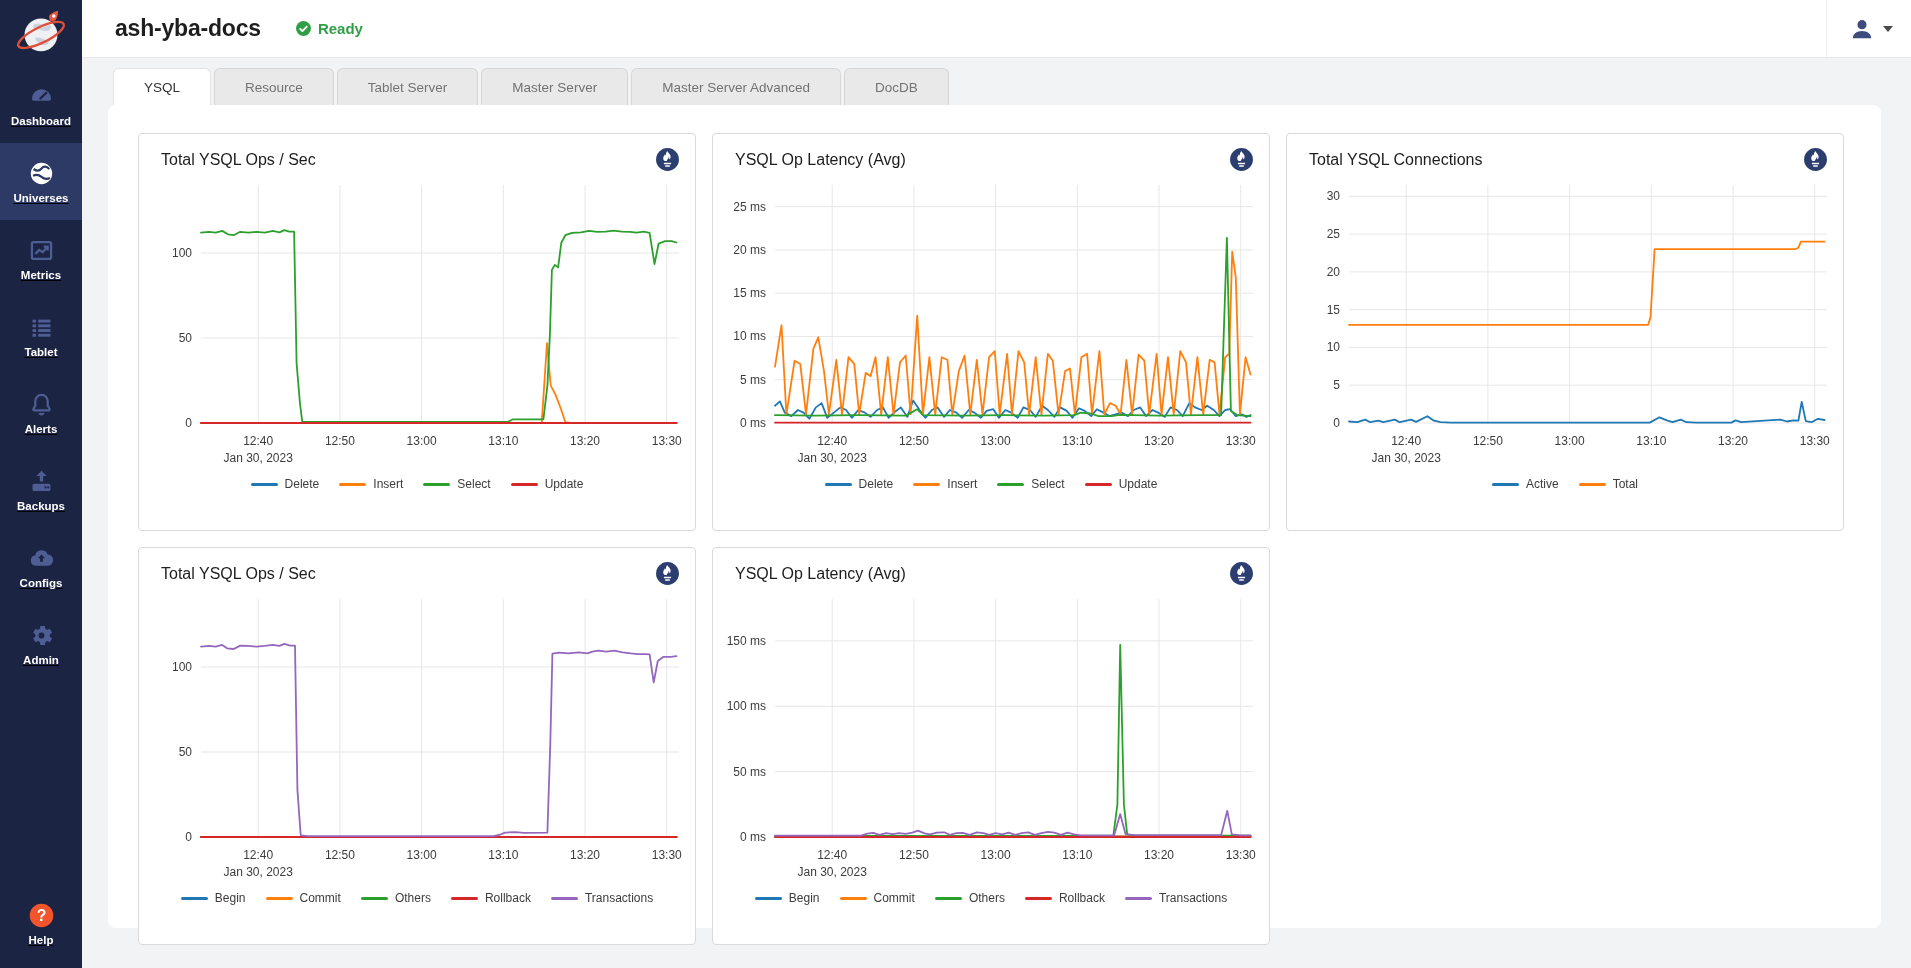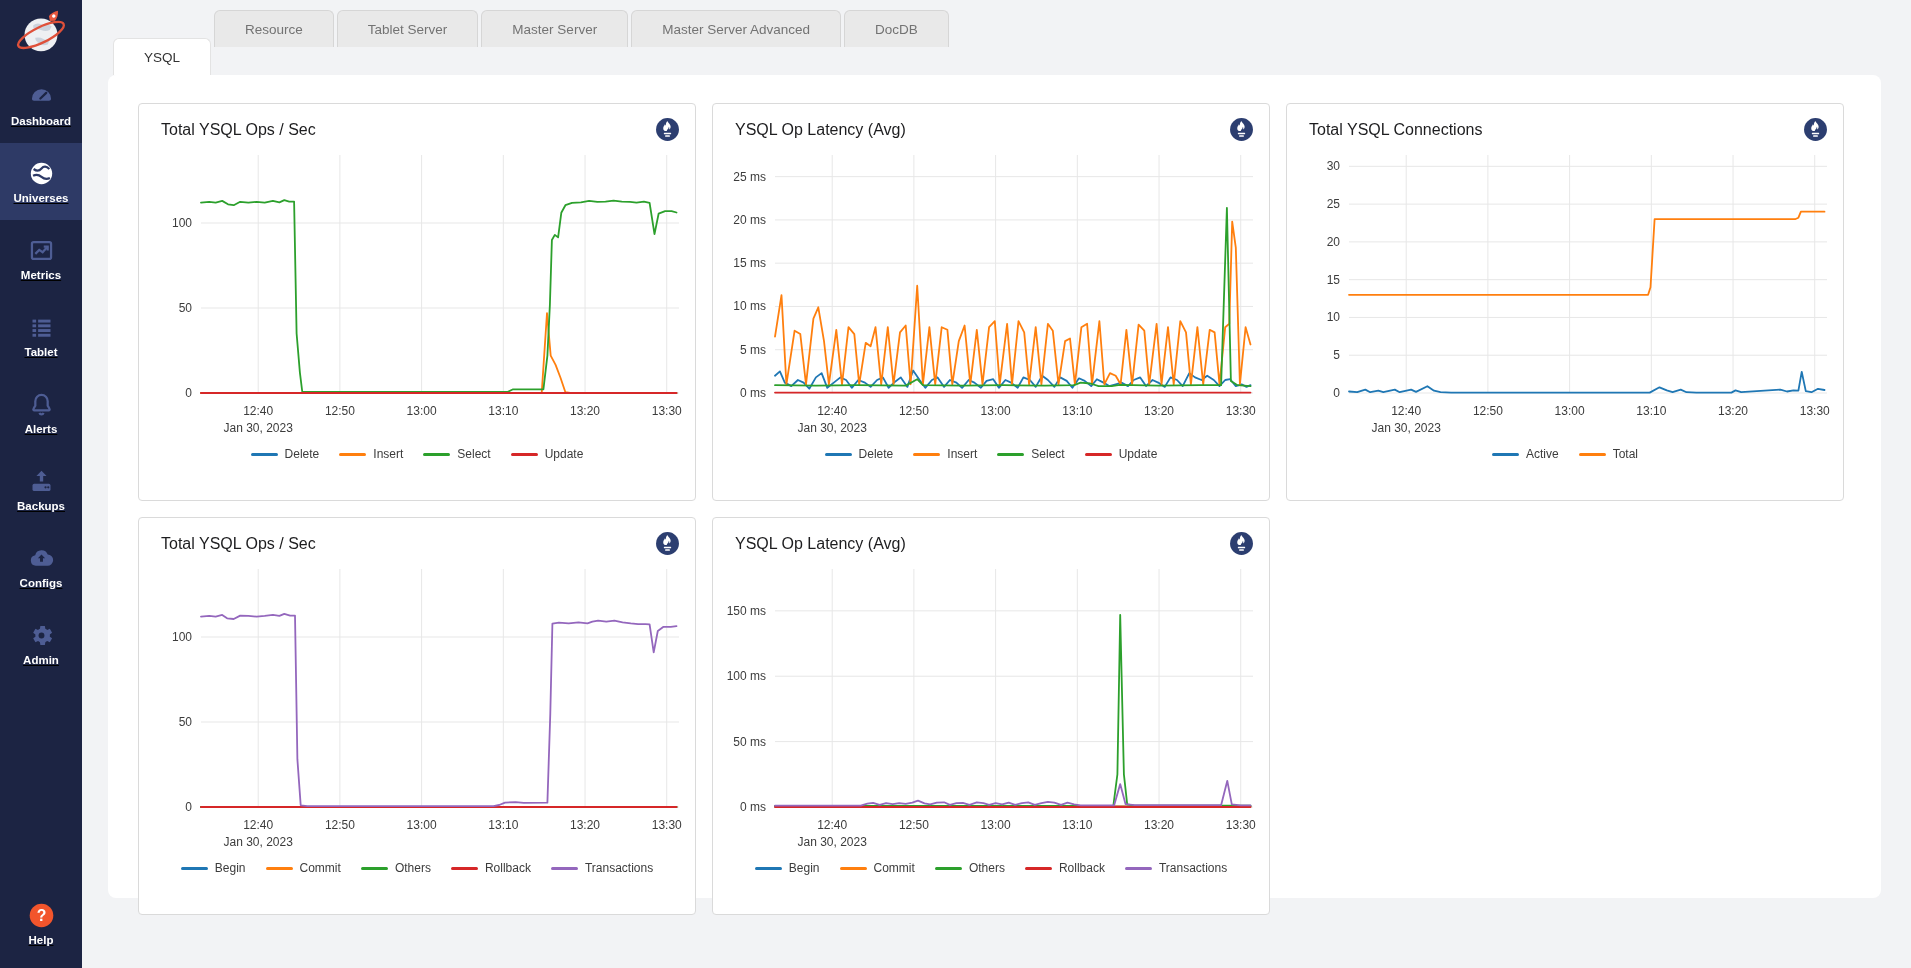--- a/index.html
+++ b/index.html
@@ -19,21 +19,21 @@
   .main { flex:1; display:flex; flex-direction:column; min-width:0; }
   .header { height:58px; background:#fff; border-bottom:1px solid #e7e7e7; display:flex; align-items:center; padding:0 18px 0 33px; }
   .title { font-size:23px; font-weight:700; color:#1e1e1e; letter-spacing:-0.2px; }
   .ready { display:flex; align-items:center; gap:6px; margin-left:34px; color:#2f9e44; font-size:15px; font-weight:700; }
   .header-right { margin-left:auto; display:flex; align-items:center; gap:8px; border-left:1px solid #eee; padding-left:22px; height:100%; cursor:pointer; }
   .caret { width:0; height:0; border-left:5px solid transparent; border-right:5px solid transparent; border-top:6px solid #4a4a4a; }
 
   .content { flex:1; padding:10px 30px 0 26px; overflow:hidden; }
   .tabs { display:flex; gap:3px; padding-left:5px; }
   .tab { height:37px; display:flex; align-items:center; padding:0 30px; background:#e9e9e9; border:1px solid #d6d6d6; border-bottom:none; border-radius:6px 6px 0 0; font-size:13.5px; color:#737373; cursor:pointer; }
-  .tab.active { background:#fff; border-color:#e3e3e3; color:#333;margin-top:28px; }
+  .tab.active { background:#fff; border-color:#e3e3e3; color:#333; }
   .panel { background:#fff; border-radius:8px; padding:28px 0 30px 30px; height:823px; }
   .grid { display:flex; flex-wrap:wrap; gap:16px; width:1716px; }
 
   
   .card { width:558px; height:398px; border:1px solid #dadada; border-radius:4px; background:#fff; position:relative; }
   .card-title { padding:17px 20px 2px 22px; font-size:16px; color:#1d1d1f; }
   .prom { position:absolute; top:13px; right:15px; width:25px; height:25px; cursor:pointer; }
   .chart-body { padding:0 8px; }
   .legend { display:flex; justify-content:center; align-items:flex-end; gap:20px; margin-top:2px; }
   .legend-item { display:flex; align-items:center; gap:7px; font-size:12px; color:#3c3c3c; cursor:pointer; }
@@ -137,20 +137,37 @@
       <svg viewBox="0 0 24 24">
         <circle cx="12" cy="12" r="10.5" fill="#f2552c"></circle>
         <text x="12" y="16.8" text-anchor="middle" font-size="14" font-weight="bold" fill="#fff" font-family="Liberation Sans, sans-serif">?</text>
       </svg>
       <span class="lbl">Help</span>
     </div>
   </div>
 
   <div class="main">
 
+    <div class="header">
+      <span class="title">ash-yba-docs</span>
+      <span class="ready">
+        <svg width="17" height="17" viewBox="0 0 24 24">
+          <circle cx="12" cy="12" r="10.5" fill="#2f9e44"></circle>
+          <path d="M7.3 12.6l3.1 3.1 6.2-6.4" stroke="#fff" stroke-width="2.6" fill="none" stroke-linecap="round" stroke-linejoin="round"></path>
+        </svg>
+        <span>Ready</span>
+      </span>
+      <div class="header-right">
+        <svg width="26" height="26" viewBox="0 0 24 24">
+          <circle cx="12" cy="8" r="4.2" fill="#3d4c7c"></circle>
+          <path d="M3.5 20.5c0-4.2 3.8-6.7 8.5-6.7s8.5 2.5 8.5 6.7z" fill="#3d4c7c"></path>
+        </svg>
+        <span class="caret"></span>
+      </div>
+    </div>
 
     <div class="content">
       <div class="tabs">
         <div class="tab active">YSQL</div>
         <div class="tab">Resource</div>
         <div class="tab">Tablet Server</div>
         <div class="tab">Master Server</div>
         <div class="tab">Master Server Advanced</div>
         <div class="tab">DocDB</div>
       </div>

